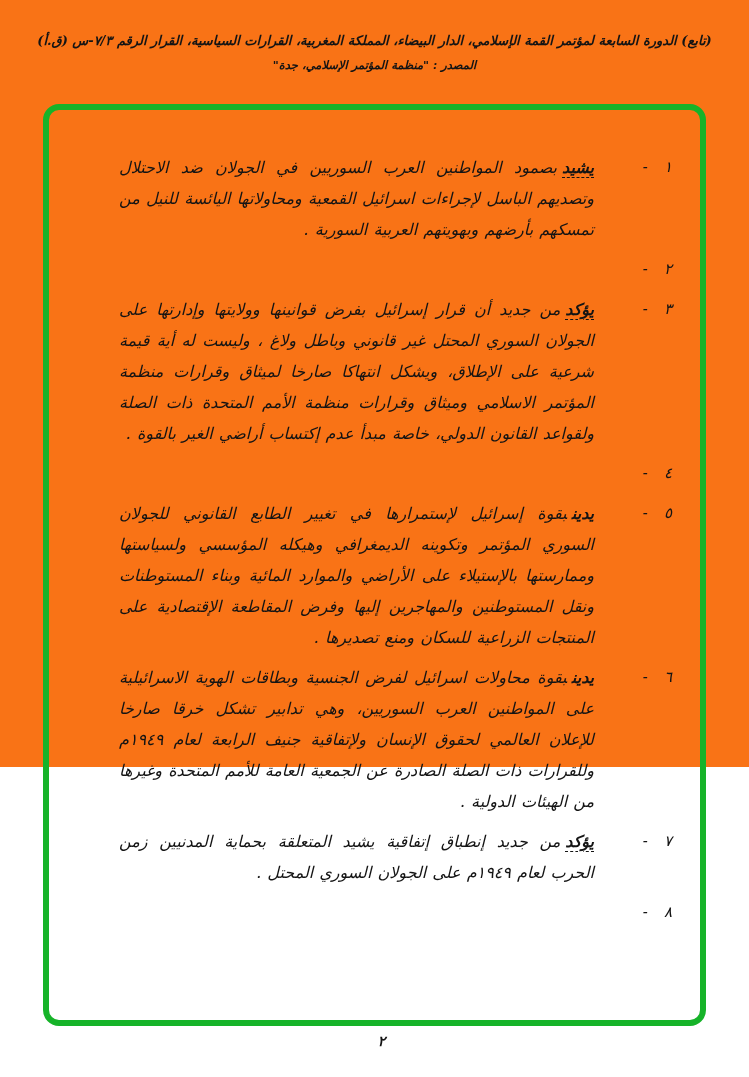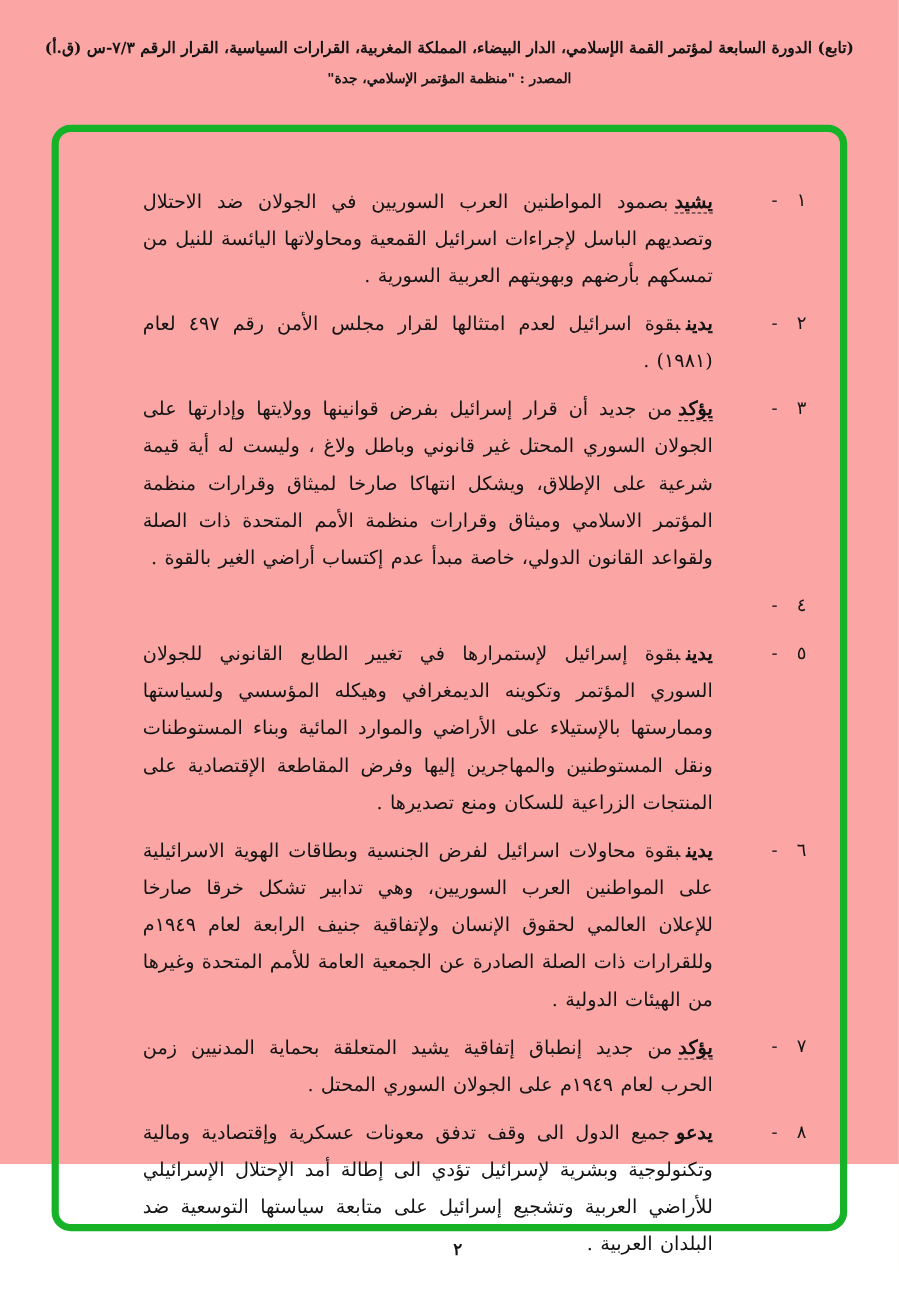--- a/index.html
+++ b/index.html
@@ -6,23 +6,24 @@
   html,body { background:#ffffff; }
   body {
     width:749px; height:1077px;
     font-family:"DejaVu Serif","Liberation Serif",serif;
     color:#141414;
     position:relative;
     overflow:hidden;
   }
   .page {
     position:absolute; inset:0;
-    width:749px; height:970px;
-    background:#fca5a5;
+    width:749px; height:767px;
+    background:#f97316;
     direction:rtl;
+    font-style:italic;
   }
 
   
   .header {
     position:absolute; top:32px; right:0; left:0;
     text-align:center;
     font-weight:bold;
   }
   .header-line1 {
     font-size:13px;
@@ -120,23 +121,20 @@
       <div class="txt">
         <span class="lead u">يشيد</span><span>بصمود المواطنين العرب السوريين في الجولان ضد الاحتلال وتصديهم الباسل لإجراءات اسرائيل القمعية ومحاولاتها اليائسة للنيل من تمسكهم بأرضهم وبهويتهم العربية السورية .</span>
       </div>
     </div>
 
     <div class="item">
       <div class="num">
         <span>٢</span>
         <span>-</span>
       </div>
-      <div class="txt">
-        <span class="lead">يدين</span><span>بقوة اسرائيل لعدم امتثالها لقرار مجلس الأمن رقم ٤٩٧ لعام (١٩٨١) .</span>
-      </div>
     </div>
 
     <div class="item">
       <div class="num">
         <span>٣</span>
         <span>-</span>
       </div>
       <div class="txt">
         <span class="lead u">يؤكد</span><span>من جديد أن قرار إسرائيل بفرض قوانينها وولايتها وإدارتها على الجولان السوري المحتل غير قانوني وباطل ولاغ ، وليست له أية قيمة شرعية على الإطلاق، ويشكل انتهاكا صارخا لميثاق وقرارات منظمة المؤتمر الاسلامي وميثاق وقرارات منظمة الأمم المتحدة ذات الصلة ولقواعد القانون الدولي، خاصة مبدأ عدم إكتساب أراضي الغير بالقوة .</span>
       </div>
@@ -177,22 +175,19 @@
       <div class="txt">
         <span class="lead u">يؤكد</span><span>من جديد إنطباق إتفاقية يشيد المتعلقة بحماية المدنيين زمن الحرب لعام ١٩٤٩م على الجولان السوري المحتل .</span>
       </div>
     </div>
 
     <div class="item">
       <div class="num">
         <span>٨</span>
         <span>-</span>
       </div>
-      <div class="txt">
-        <span class="lead">يدعو</span><span>جميع الدول الى وقف تدفق معونات عسكرية وإقتصادية ومالية وتكنولوجية وبشرية لإسرائيل تؤدي الى إطالة أمد الإحتلال الإسرائيلي للأراضي العربية وتشجيع إسرائيل على متابعة سياستها التوسعية ضد البلدان العربية .</span>
-      </div>
     </div>
 
   </div>
 
   <div class="pagenum">٢</div>
 
 </div>
 
 </body></html>

